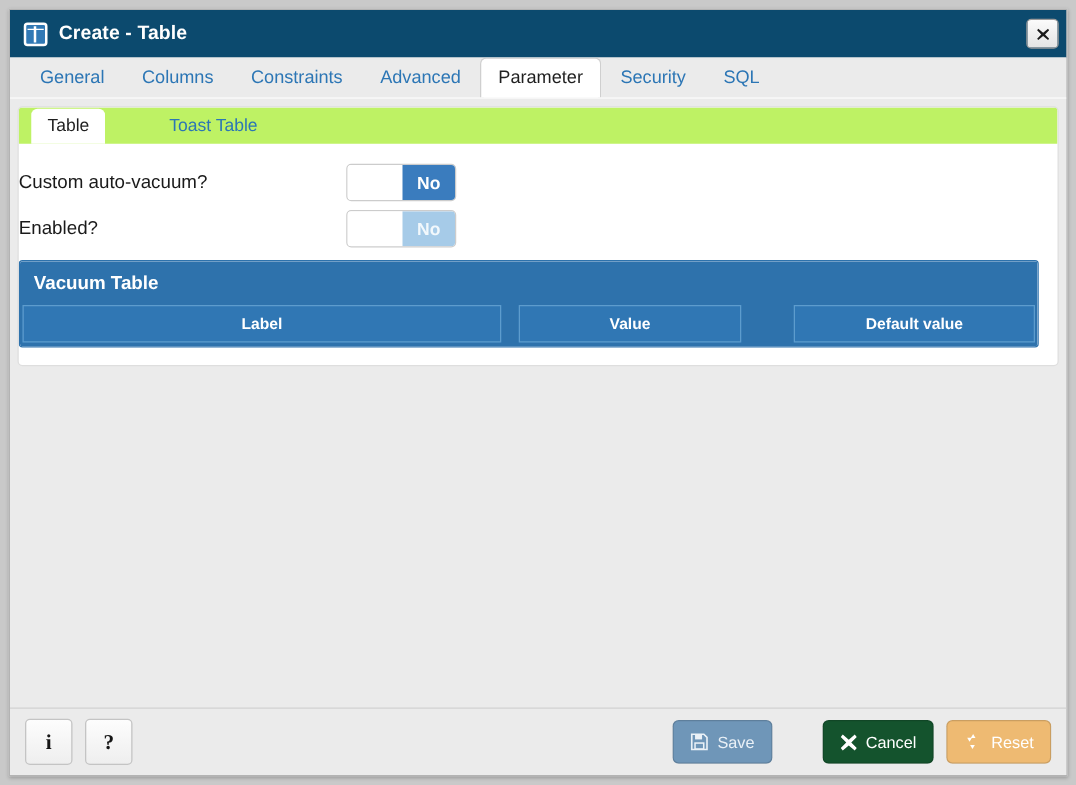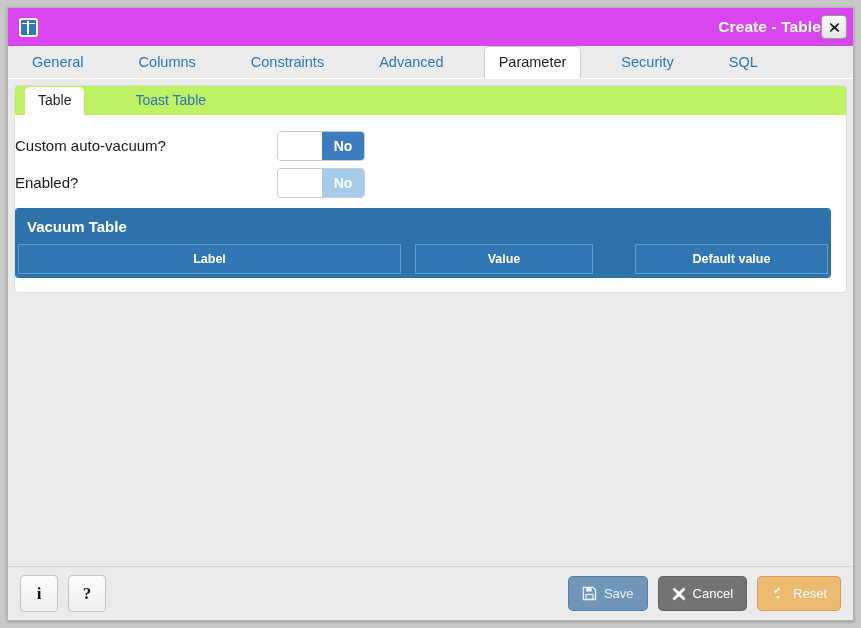--- a/index.html
+++ b/index.html
@@ -25,27 +25,26 @@
     border: 1px solid #b3b3b3;
     box-sizing: border-box;
     display: flex;
     flex-direction: column;
     box-shadow: 0 1px 3px rgba(0,0,0,0.25);
   }
 
   
   .titlebar {
     height: 38px;
-    background: #d946ef;
+    background: #0c4a6e;
     display: flex;
     align-items: center;
     padding: 0 6px 0 11px;
     box-sizing: border-box;
     flex: 0 0 auto;
-    text-align: right;
   }
   .title-icon {
     width: 19px;
     height: 19px;
     border: 2px solid #ffffff;
     border-radius: 3px;
     box-sizing: border-box;
     margin-right: 9px;
     position: relative;
     flex: 0 0 auto;
@@ -93,21 +92,20 @@
   
   .tabbar {
     height: 33px;
     background: #ebebeb;
     display: flex;
     align-items: flex-end;
     padding-left: 9px;
     box-sizing: border-box;
     flex: 0 0 auto;
     border-bottom: 1px solid #ffffff;
-    gap: 25px;
   }
   .tab {
     font-size: 14.5px;
     color: #2c76b5;
     padding: 6px 14px 7px 14px;
     cursor: pointer;
     border: 1px solid transparent;
     border-bottom: none;
     border-radius: 5px 5px 0 0;
     box-sizing: border-box;
@@ -293,21 +291,21 @@
     padding: 0 13px;
     font-size: 13px;
     color: #ffffff;
     cursor: pointer;
     box-sizing: border-box;
     border: 1px solid rgba(0,0,0,0.15);
     white-space: nowrap;
   }
   .act-btn .gi { font-size: 14px; line-height: 1; display: flex; }
   .btn-save   { background: #6f96b8; color: #eaf1f7; }
-  .btn-cancel { background: #737373; }
+  .btn-cancel { background: #14532d; margin-left: 30px; }
   .btn-reset  { background: #eeba72; color: #ffffff; }
 
   svg { display: block; }
 </style>
 </head>
 <body>
 
 <div class="dialog">
 
   <div class="titlebar">

